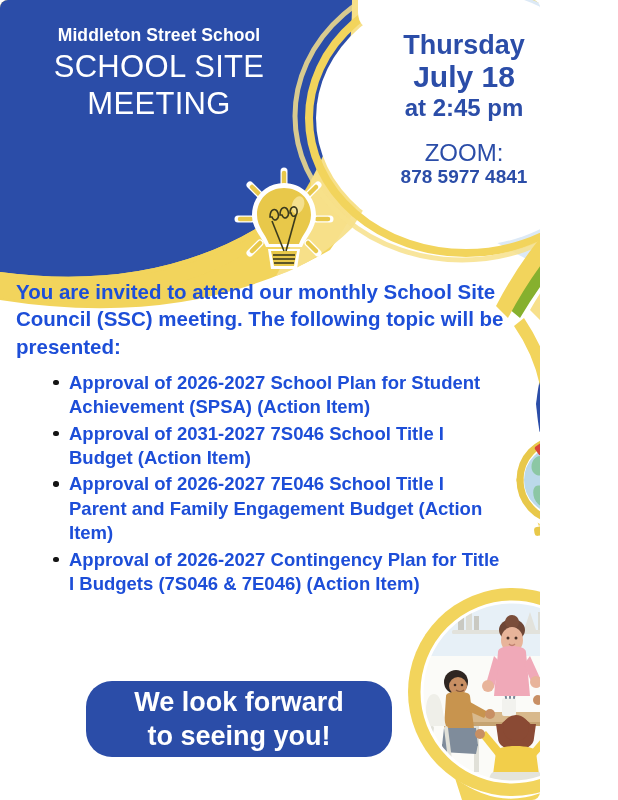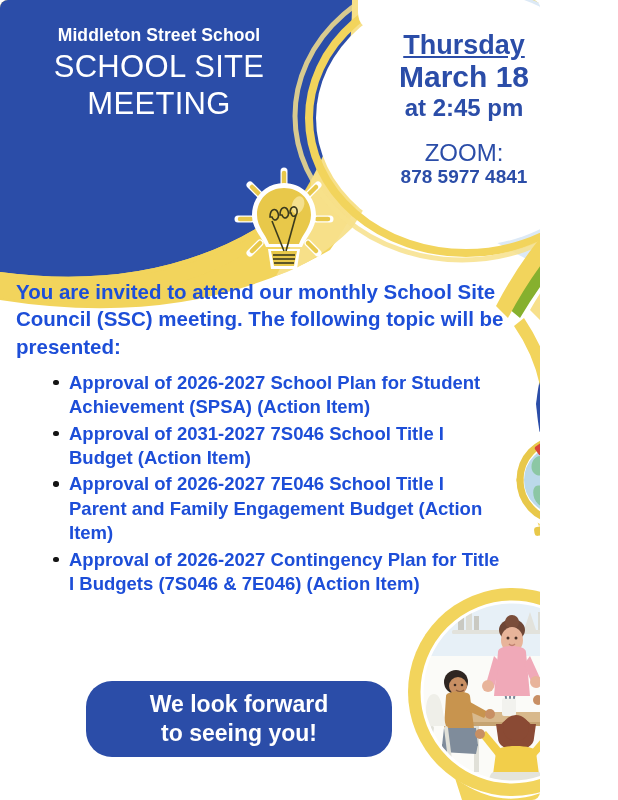--- a/index.html
+++ b/index.html
@@ -41,21 +41,21 @@
     letter-spacing:.3px;
   }
 
   .date-block{
     position:absolute;
     left:352px; top:30px; width:224px;
     text-align:center;
     color:#2B4DA8;
     z-index:12;
   }
-  .d-day{font-size:27px;font-weight:bold;line-height:1.12;text-decoration:underline;}
+  .d-day{font-size:27px;font-weight:bold;line-height:1.12;}
   .d-date{font-size:30px;font-weight:bold;line-height:1.12;}
   .d-time{font-size:24px;font-weight:bold;line-height:1.2;}
   .d-zoomlabel{font-size:24px;font-weight:normal;line-height:1.15;margin-top:16px;}
   .d-zoomid{font-size:19px;font-weight:bold;line-height:1.15;}
 
   .body-copy{
     position:absolute;
     left:16px; top:278px; width:500px;
     color:#1d4ed8;
     z-index:12;
@@ -93,21 +93,21 @@
     background:#2B4DA8;
     border-radius:26px;
     color:#ffffff;
     display:flex;
     flex-direction:column;
     align-items:center;
     justify-content:center;
     z-index:13;
   }
   .cta-line{
-    font-size:23px;
+    font-size:27px;
     font-weight:bold;
     line-height:1.26;
     text-align:left;
   }
 
   
   .decor{position:absolute;z-index:11;}
   #bulb{left:228px;top:165px;width:112px;height:112px;}
   #globe{left:506px;top:424px;width:104px;height:118px;}
   #illus{left:412px;top:586px;width:196px;height:214px;}
@@ -172,21 +172,21 @@
   <div class="header-text">
     <div class="school-name">Middleton Street School</div>
     <div class="meeting-title">
       <div>SCHOOL SITE</div>
       <div>MEETING</div>
     </div>
   </div>
 
   <div class="date-block">
     <div class="d-day">Thursday</div>
-    <div class="d-date">March 18</div>
+    <div class="d-date">July 18</div>
     <div class="d-time">at 2:45 pm</div>
     <div class="d-zoomlabel">ZOOM:</div>
     <div class="d-zoomid">878 5977 4841</div>
   </div>
 
   <div class="body-copy">
     <p class="intro">You are invited to attend our monthly School Site Council (SSC) meeting.  The following topic will be presented:</p>
     <ul class="agenda">
       <li>Approval of 2026-2027 School Plan for Student Achievement (SPSA) (Action Item)</li>
       <li>Approval of 2031-2027 7S046 School Title I Budget (Action Item)</li>

